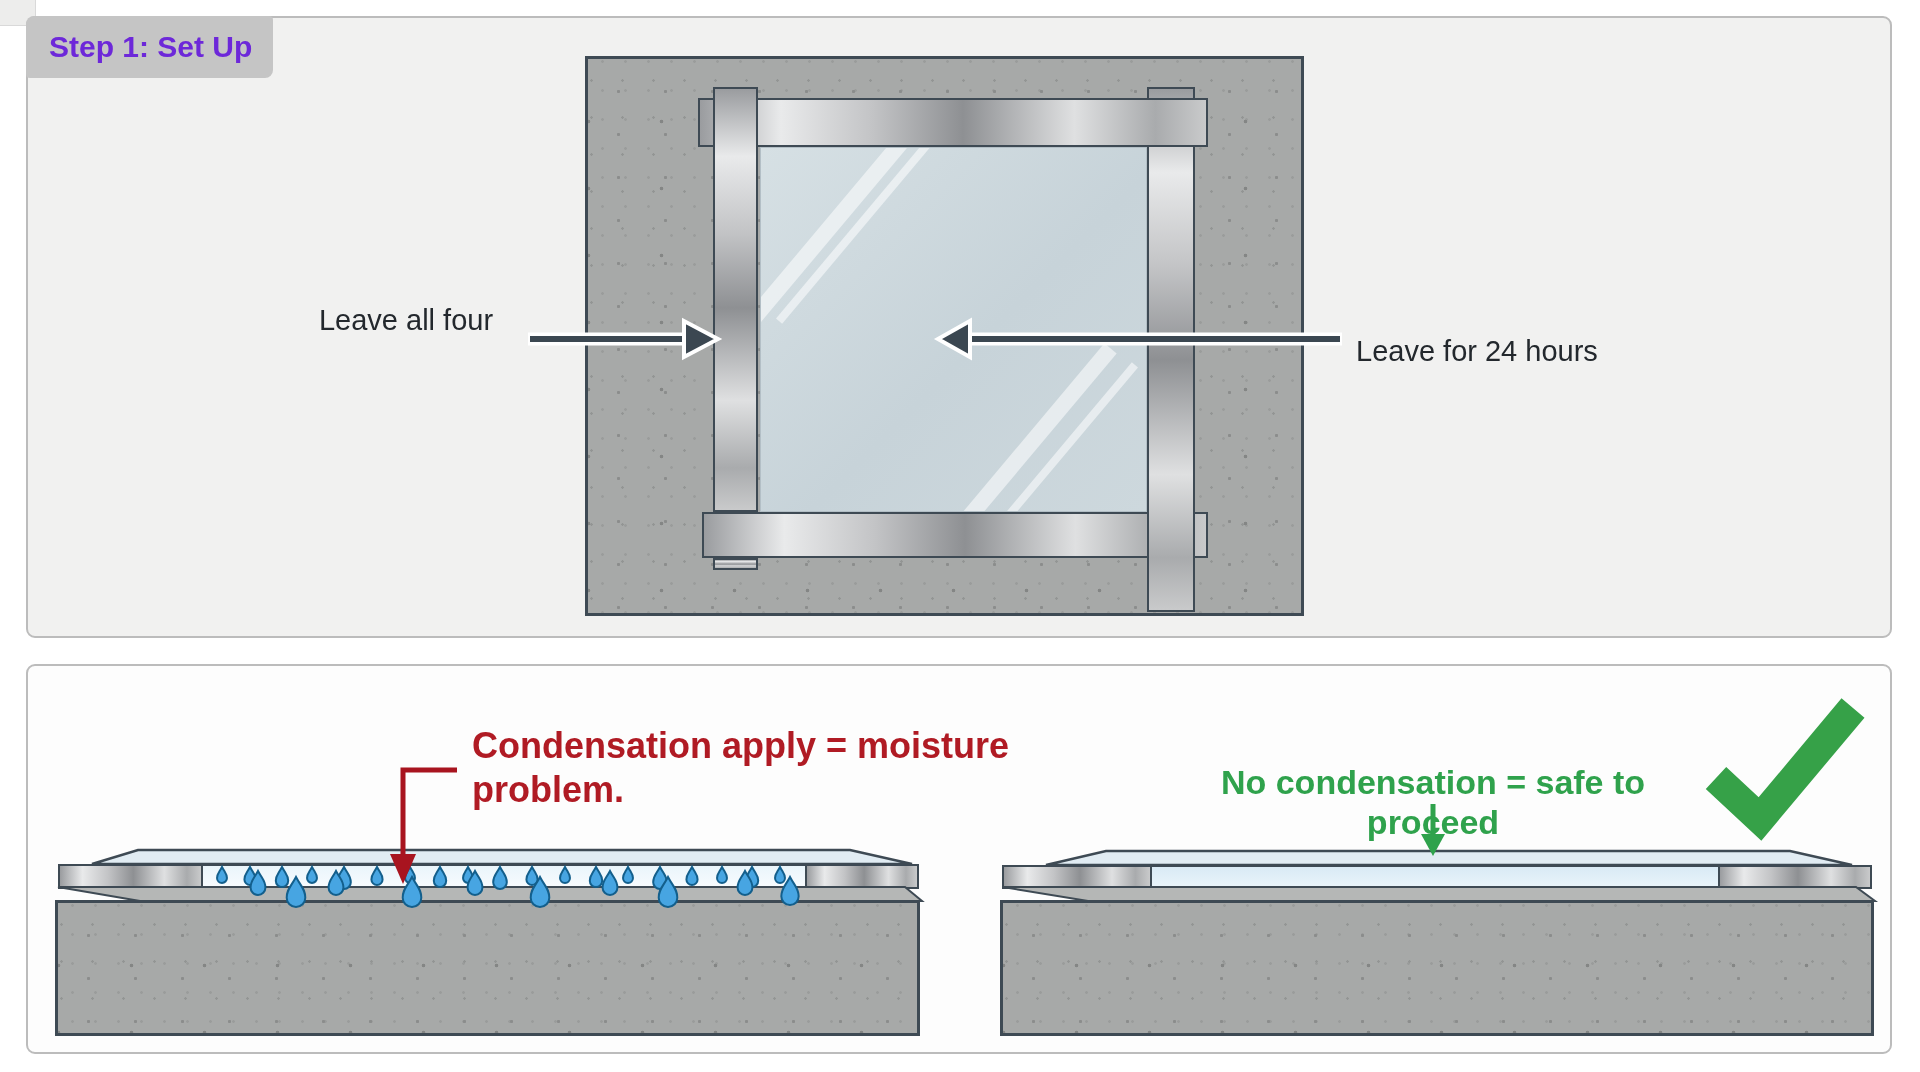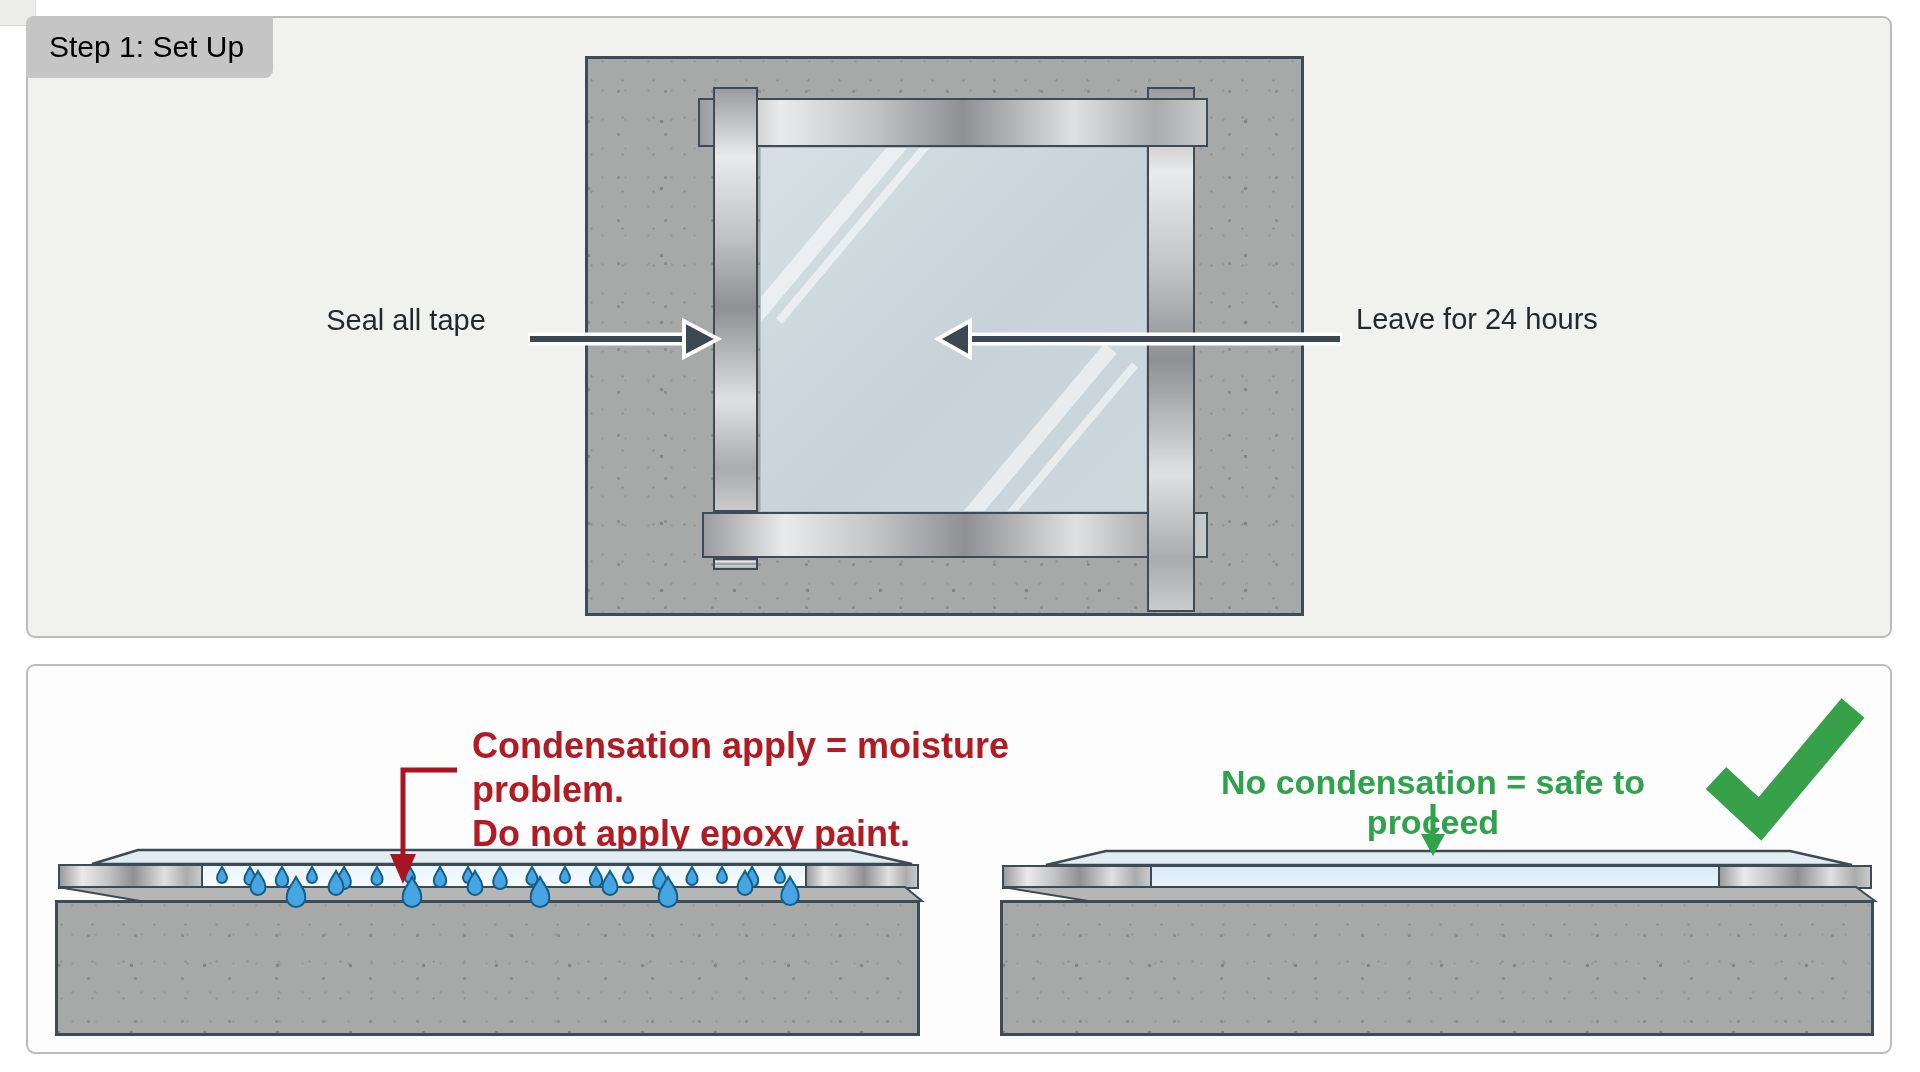--- a/index.html
+++ b/index.html
@@ -5,21 +5,21 @@
   html,body{margin:0;padding:0;background:#ffffff;}
   .page{position:relative;width:1920px;height:1072px;overflow:hidden;
         font-family:"Liberation Sans","DejaVu Sans",sans-serif;background:#ffffff;}
   .abs{position:absolute;box-sizing:border-box;}
 
   
   .panel{border:2px solid #bcbcbc;border-radius:9px;}
   .panel1{left:26px;top:16px;width:1866px;height:622px;background:#f1f1f0;}
   .panel2{left:26px;top:664px;width:1866px;height:390px;background:#fdfdfd;}
   .badge{background:var(--badge_bg,#c5c5c5);border-radius:8px 4px 8px 4px;
-         color:#000000;font-weight:400;font-size:30px;line-height:62px;padding-left:23px;}
+         color:#6d28d9;font-weight:700;font-size:30px;line-height:62px;padding-left:23px;}
   .badge1{left:26px;top:16px;width:247px;height:62px;}
   .badge2{left:26px;top:664px;width:364px;height:62px;}
 
   
   .speckle{background-color:var(--concrete_gray,#a7a9a8);background-image:
     radial-gradient(circle,#8b8d8c 1.3px,transparent 1.8px),
     radial-gradient(circle,#939594 1px,transparent 1.5px),
     radial-gradient(circle,#848685 1.6px,transparent 2.1px),
     radial-gradient(circle,#9a9c9b 1.1px,transparent 1.6px);
     background-size:47px 43px,31px 37px,73px 67px,23px 29px;
@@ -39,21 +39,21 @@
   .streak{position:absolute;background:rgba(255,255,255,.55);transform:rotate(40deg);}
 
   
   .metal-h{background:linear-gradient(90deg,#9a9c9f 0%,#e9eaeb 16%,#c3c4c6 34%,#8e9093 52%,#dfe0e1 74%,#a9abad 90%,#c9cacb 100%);}
   .metal-v{background:linear-gradient(180deg,#9a9c9f 0%,#e9eaeb 16%,#c3c4c6 34%,#8e9093 52%,#dfe0e1 74%,#a9abad 90%,#c9cacb 100%);}
   .tape{border:2px solid var(--slate_outline,#3e4a54);}
 
   
   .callout{color:#23282d;font-size:29px;line-height:39px;}
   .label-left{left:256px;top:301px;width:300px;text-align:center;}
-  .label-right{left:1356px;top:300px;width:340px;text-align:left;}
+  .label-right{left:1356px;top:332px;width:340px;text-align:left;}
 
   
   .warning-text{left:472px;top:724px;width:640px;color:var(--danger_red,#b01b24);
                 font-weight:700;font-size:36px;line-height:44px;}
   .ok-text{left:1183px;top:762px;width:500px;text-align:center;color:var(--success_green,#2fa24c);
            font-weight:700;font-size:34px;line-height:40px;}
 
   
   .slab-left{left:55px;top:900px;width:865px;height:136px;}
   .slab-right{left:1000px;top:900px;width:874px;height:136px;}
@@ -91,41 +91,40 @@
     <div class="streak" style="left:296px;top:190px;width:8px;height:230px;"></div>
   </div>
 
   <div class="abs tape metal-h" style="left:702px;top:512px;width:506px;height:46px;"></div>
   <div class="abs tape metal-v" style="left:1147px;top:87px;width:48px;height:525px;"></div>
   <div class="abs tape metal-h" style="left:698px;top:98px;width:510px;height:49px;"></div>
   <div class="abs tape metal-v" style="left:713px;top:87px;width:45px;height:425px;"></div>
   <div class="abs tape metal-v" style="left:713px;top:558px;width:45px;height:12px;"></div>
 
   <div class="abs callout label-left">
-    <div>Seal all tape</div>
+    <div>Leave all four</div>
   </div>
   <div class="abs callout label-right">
     <span>Leave for 24 hours</span>
   </div>
 
   <div class="abs panel panel2"></div>
 
   <div class="abs speckle outlined slab-left"></div>
   <div class="abs tape strip metal-h tape-xs-l1"></div>
   <div class="abs strip gap-left"></div>
   <div class="abs tape strip metal-h tape-xs-l2"></div>
 
   <div class="abs speckle outlined slab-right"></div>
   <div class="abs tape strip metal-h tape-xs-r1"></div>
   <div class="abs strip gap-right"></div>
   <div class="abs tape strip metal-h tape-xs-r2"></div>
 
   <div class="abs warning-text">
     <div>Condensation apply = moisture problem.</div>
-    <div>Do not apply epoxy paint.</div>
   </div>
   <div class="abs ok-text">
     <span>No condensation = safe to proceed</span>
   </div>
 
   <svg class="overlay" viewBox="0 0 1920 1072">
 
     <polygon points="58,887 905,887 922,901 140,901" fill="#b5b7b6" stroke="#3e4a54" stroke-width="2"></polygon>
     <polygon points="1003,887 1856,887 1875,901 1088,901" fill="#b5b7b6" stroke="#3e4a54" stroke-width="2"></polygon>
 

